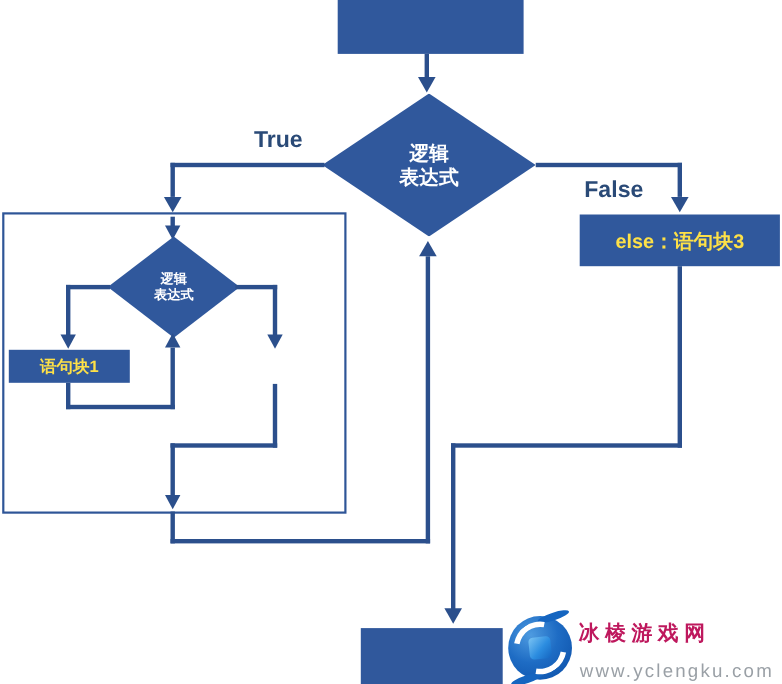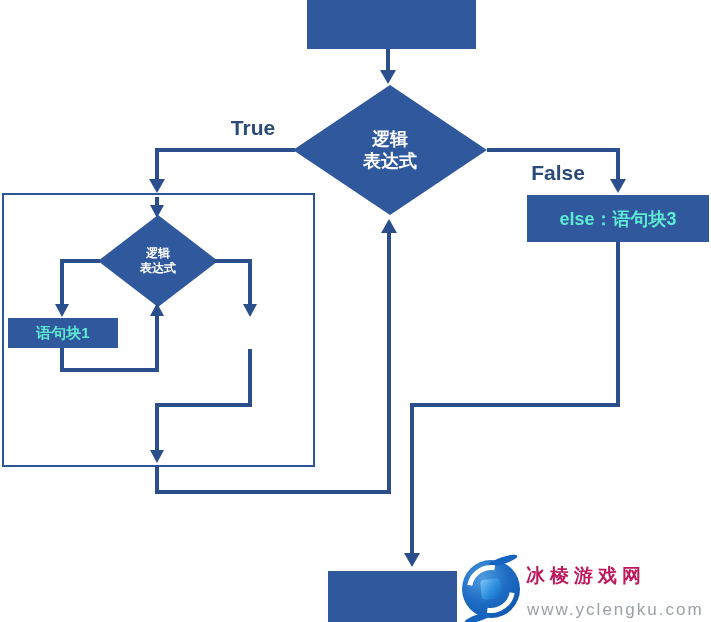--- a/index.html
+++ b/index.html
@@ -5,21 +5,21 @@
   :root{
     --shape-fill:#30589c;
     --flow-line:#2b4f8c;
     --label-text:#2a4a77;
     --group-border:#2e5597;
   }
   *{margin:0;padding:0;box-sizing:border-box;}
   body{font-family:"Liberation Sans","DejaVu Sans",sans-serif;background:#fff;}
   .stage{position:relative;width:711px;height:622px;background:#ffffff;overflow:hidden;}
 
-  .rect{position:absolute;background:var(--shape-fill);display:flex;align-items:center;justify-content:center;color:#5eead4;font-weight:bold;}
+  .rect{position:absolute;background:var(--shape-fill);display:flex;align-items:center;justify-content:center;color:#fde047;font-weight:bold;}
   .diamond{position:absolute;background:var(--shape-fill);clip-path:polygon(50% 0,100% 50%,50% 100%,0 50%);
            display:flex;flex-direction:column;align-items:center;justify-content:center;color:#fff;font-weight:bold;text-align:center;}
   .hline,.vline{position:absolute;background:var(--flow-line);}
   .arr-down{position:absolute;width:0;height:0;border-left:8px solid transparent;border-right:8px solid transparent;border-top:14px solid var(--flow-line);}
   .arr-up{position:absolute;width:0;height:0;border-left:8px solid transparent;border-right:8px solid transparent;border-bottom:14px solid var(--flow-line);}
   .arr-down.sm{border-left-width:7px;border-right-width:7px;border-top-width:13px;}
   .arr-up.sm{border-left-width:7px;border-right-width:7px;border-bottom-width:13px;}
   .branch-label{position:absolute;color:var(--label-text);font-weight:bold;text-align:center;}
   .branch-label.lg{font-size:21px;width:60px;}
   .branch-label.sm{font-size:12px;width:48px;}

